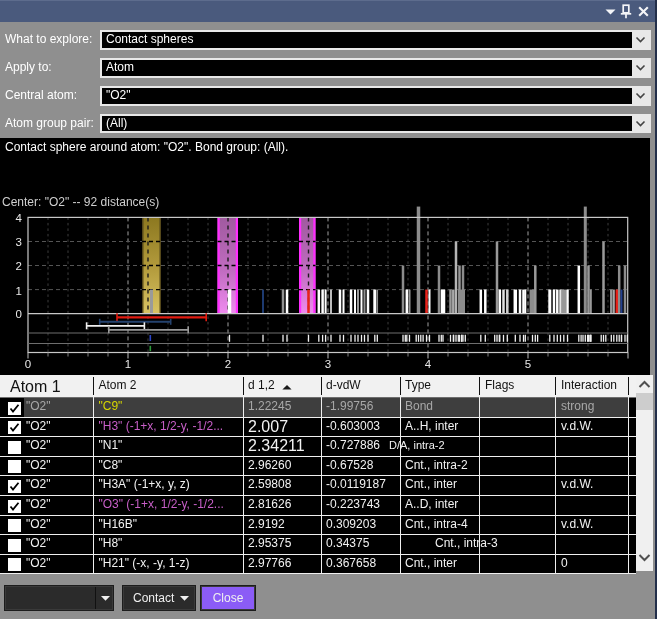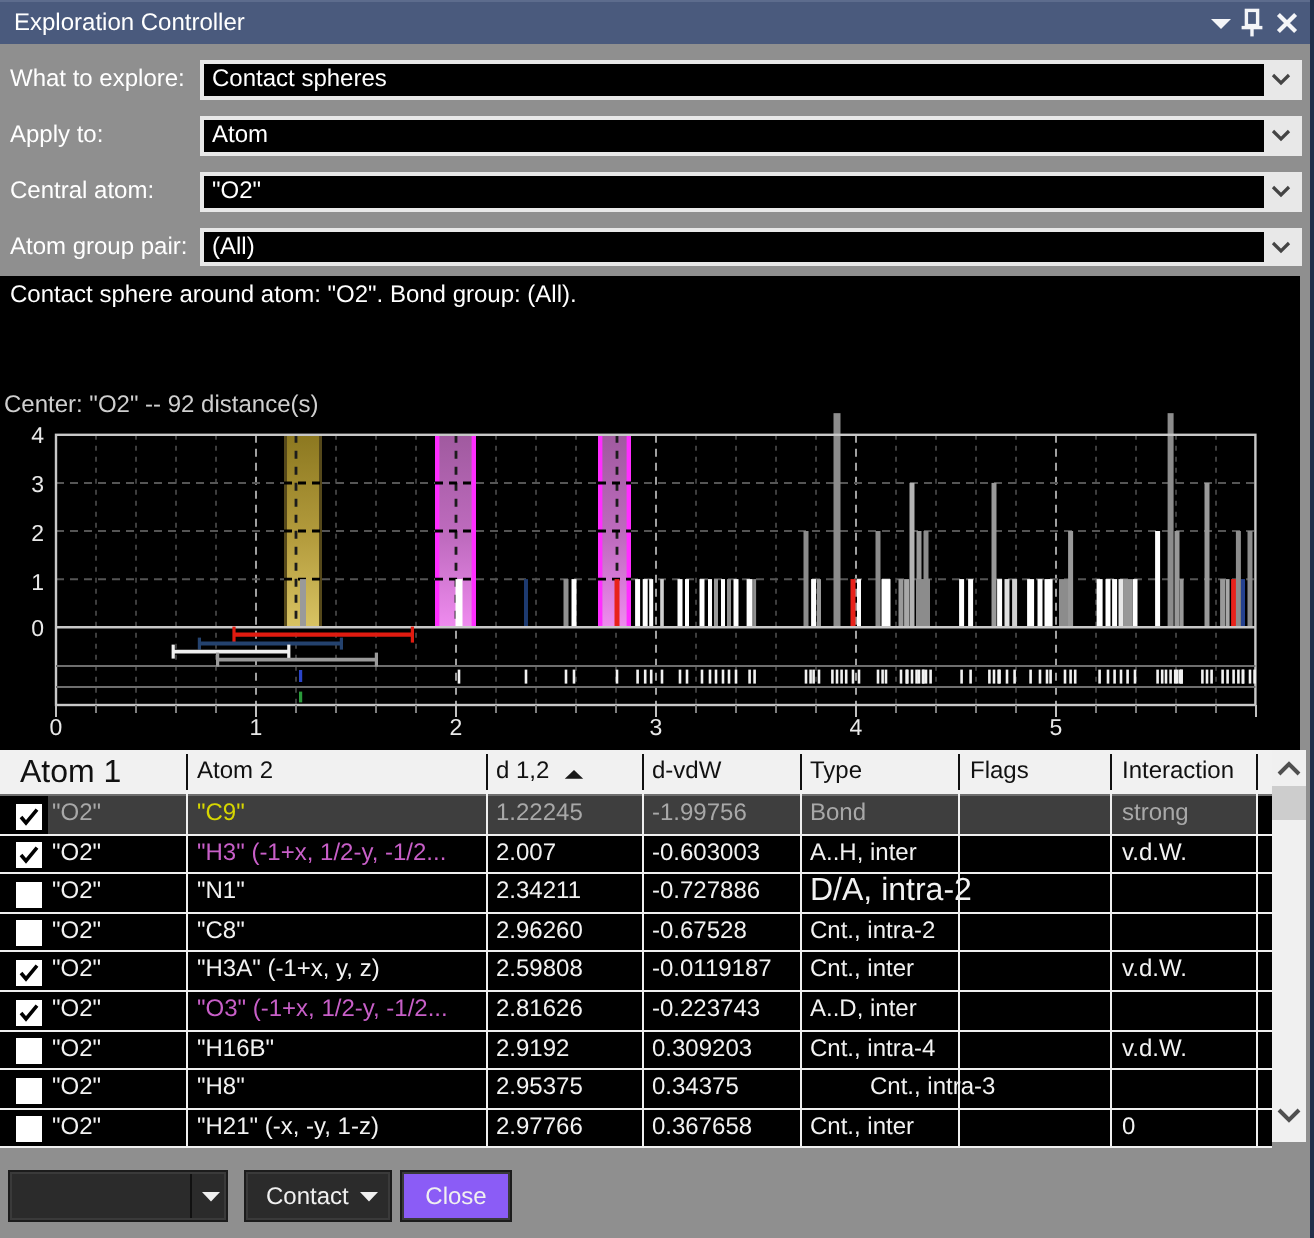--- a/index.html
+++ b/index.html
@@ -2,21 +2,20 @@
 <html><head><meta charset="utf-8">
 <style>
   html,body { margin:0; padding:0; }
   body { width:657px; height:619px; position:relative; overflow:hidden;
          background:#8f8f8f; font-family:"Liberation Sans", sans-serif; }
   div,svg { position:absolute; }
 </style></head>
 <body>
 
 <div style="position:absolute;left:0;top:0;width:655px;height:21px;background:#4a5a7d;border-top:1px solid #5d6c8d">
-  <div style="position:absolute;left:7px;top:0;height:21px;line-height:21px;font-size:12px;color:#fff">Exploration Controller</div>
   <svg style="position:absolute;left:605px;top:8px" width="11" height="6">
       <path d="M0.5 0.5 L10.5 0.5 L5.5 5.5 Z" fill="#f4f5f8"></path>
     </svg>
   <svg style="position:absolute;left:620px;top:3px" width="13" height="15">
     <rect x="3.2" y="1.2" width="5.6" height="7.6" fill="none" stroke="#f4f5f8" stroke-width="1.7"></rect>
     <line x1="0.8" y1="9.8" x2="11.2" y2="9.8" stroke="#f4f5f8" stroke-width="1.7"></line>
     <line x1="6" y1="9.8" x2="6" y2="14.2" stroke="#f4f5f8" stroke-width="1.7"></line>
   </svg>
   <svg style="position:absolute;left:637.5px;top:4.5px" width="11" height="11">
     <path d="M1.2 1.2 L9.8 9.8 M9.8 1.2 L1.2 9.8" stroke="#f4f5f8" stroke-width="2.1"></path>
@@ -362,30 +361,30 @@
 <div style="position:absolute;left:248px;top:397.0px;height:19.6px;line-height:19.6px;font-size:12px;color:#a8a8a8;white-space:nowrap;">1.22245</div>
 <div style="position:absolute;left:326px;top:397.0px;height:19.6px;line-height:19.6px;font-size:12px;color:#a8a8a8;white-space:nowrap;">-1.99756</div>
 <div style="position:absolute;left:405px;top:397.0px;height:19.6px;line-height:19.6px;font-size:12px;color:#a8a8a8;white-space:nowrap;">Bond</div>
 <div style="position:absolute;left:561px;top:397.0px;height:19.6px;line-height:19.6px;font-size:12px;color:#a8a8a8;white-space:nowrap;">strong</div>
 <div style="position:absolute;left:8px;top:421.1px;width:13px;height:13px;background:#fff"></div>
 <svg style="position:absolute;left:8px;top:421.1px" width="13" height="13">
     <path d="M2.5 6.5 L5 9.5 L10.5 2.8" stroke="#000" stroke-width="1.8" fill="none"></path>
   </svg>
 <div style="position:absolute;left:26px;top:416.6px;height:19.6px;line-height:19.6px;font-size:12px;color:#f2f2f2;white-space:nowrap;">"O2"</div>
 <div style="position:absolute;left:98.5px;top:416.6px;height:19.6px;line-height:19.6px;font-size:12px;color:#c85fc8;width:143px;overflow:hidden;white-space:nowrap;">"H3" (-1+x, 1/2-y, -1/2...</div>
-<div style="position:absolute;left:248px;top:416.6px;height:19.6px;line-height:19.6px;font-size:12px;color:#f2f2f2;white-space:nowrap;">2.007</div>
+<div style="position:absolute;left:248px;top:416.6px;height:19.6px;line-height:19.6px;font-size:16px;color:#f2f2f2;white-space:nowrap;">2.007</div>
 <div style="position:absolute;left:326px;top:416.6px;height:19.6px;line-height:19.6px;font-size:12px;color:#f2f2f2;white-space:nowrap;">-0.603003</div>
 <div style="position:absolute;left:405px;top:416.6px;height:19.6px;line-height:19.6px;font-size:12px;color:#f2f2f2;white-space:nowrap;">A..H, inter</div>
 <div style="position:absolute;left:561px;top:416.6px;height:19.6px;line-height:19.6px;font-size:12px;color:#f2f2f2;white-space:nowrap;">v.d.W.</div>
 <div style="position:absolute;left:8px;top:440.7px;width:13px;height:13px;background:#fff"></div>
 <div style="position:absolute;left:26px;top:436.2px;height:19.6px;line-height:19.6px;font-size:12px;color:#f2f2f2;white-space:nowrap;">"O2"</div>
 <div style="position:absolute;left:98.5px;top:436.2px;height:19.6px;line-height:19.6px;font-size:12px;color:#f2f2f2;width:143px;overflow:hidden;white-space:nowrap;">"N1"</div>
-<div style="position:absolute;left:248px;top:436.2px;height:19.6px;line-height:19.6px;font-size:12px;color:#f2f2f2;white-space:nowrap;">2.34211</div>
+<div style="position:absolute;left:248px;top:436.2px;height:19.6px;line-height:19.6px;font-size:16px;color:#f2f2f2;white-space:nowrap;">2.34211</div>
 <div style="position:absolute;left:326px;top:436.2px;height:19.6px;line-height:19.6px;font-size:12px;color:#f2f2f2;white-space:nowrap;">-0.727886</div>
-<div style="position:absolute;left:405px;top:436.2px;height:19.6px;line-height:19.6px;font-size:16px;color:#f2f2f2;white-space:nowrap;">D/A, intra-2</div>
+<div style="position:absolute;left:389px;top:436.2px;height:19.6px;line-height:19.6px;font-size:11px;color:#f2f2f2;white-space:nowrap;">D/A, intra-2</div>
 <div style="position:absolute;left:8px;top:460.3px;width:13px;height:13px;background:#fff"></div>
 <div style="position:absolute;left:26px;top:455.8px;height:19.6px;line-height:19.6px;font-size:12px;color:#f2f2f2;white-space:nowrap;">"O2"</div>
 <div style="position:absolute;left:98.5px;top:455.8px;height:19.6px;line-height:19.6px;font-size:12px;color:#f2f2f2;width:143px;overflow:hidden;white-space:nowrap;">"C8"</div>
 <div style="position:absolute;left:248px;top:455.8px;height:19.6px;line-height:19.6px;font-size:12px;color:#f2f2f2;white-space:nowrap;">2.96260</div>
 <div style="position:absolute;left:326px;top:455.8px;height:19.6px;line-height:19.6px;font-size:12px;color:#f2f2f2;white-space:nowrap;">-0.67528</div>
 <div style="position:absolute;left:405px;top:455.8px;height:19.6px;line-height:19.6px;font-size:12px;color:#f2f2f2;white-space:nowrap;">Cnt., intra-2</div>
 <div style="position:absolute;left:8px;top:479.9px;width:13px;height:13px;background:#fff"></div>
 <svg style="position:absolute;left:8px;top:479.9px" width="13" height="13">
     <path d="M2.5 6.5 L5 9.5 L10.5 2.8" stroke="#000" stroke-width="1.8" fill="none"></path>
   </svg>

